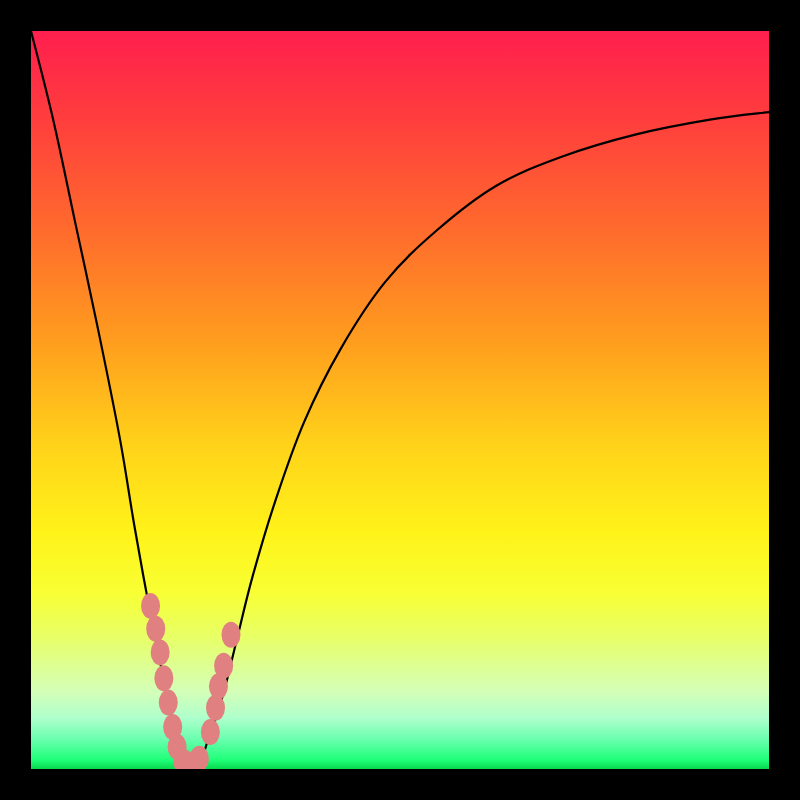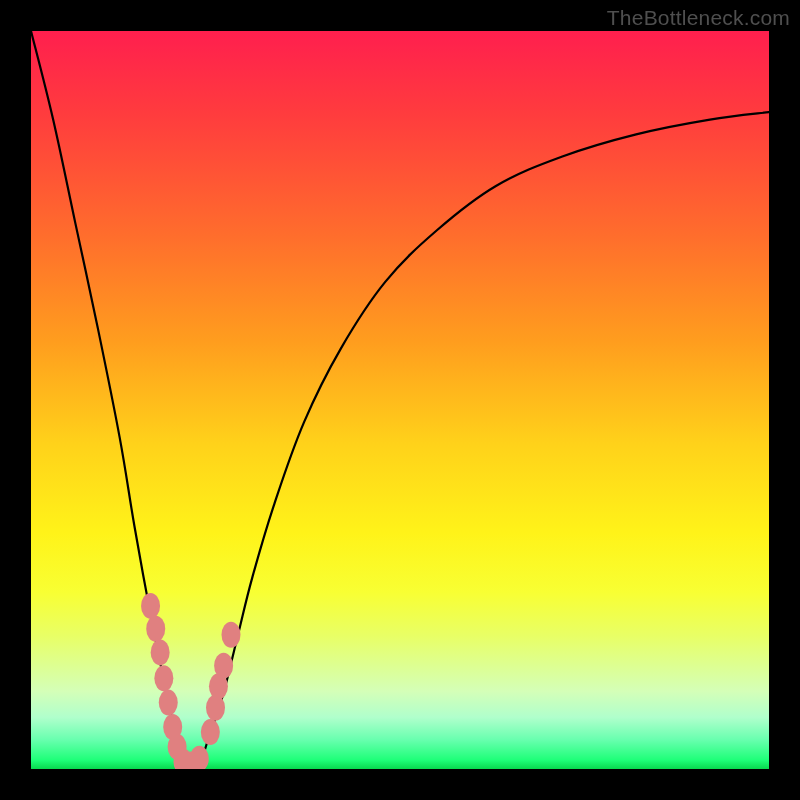--- a/index.html
+++ b/index.html
@@ -79,14 +79,13 @@
           <ellipse cx="184.5" cy="676.746" rx="9.5" ry="13" fill="#e08080" stroke="#bd5b5b" stroke-width="0"></ellipse>
           <ellipse cx="187.452" cy="655.344" rx="9.5" ry="13" fill="#e08080" stroke="#bd5b5b" stroke-width="0"></ellipse>
           <ellipse cx="192.618" cy="634.68" rx="9.5" ry="13" fill="#e08080" stroke="#bd5b5b" stroke-width="0"></ellipse>
           <ellipse cx="199.99800000000002" cy="603.684" rx="9.5" ry="13" fill="#e08080" stroke="#bd5b5b" stroke-width="0"></ellipse>
           <ellipse cx="152.02800000000002" cy="730.62" rx="9.5" ry="13" fill="#e08080" stroke="#bd5b5b" stroke-width="0"></ellipse>
           <ellipse cx="160.146" cy="733.572" rx="9.5" ry="13" fill="#e08080" stroke="#bd5b5b" stroke-width="0"></ellipse>
           <ellipse cx="168.264" cy="727.668" rx="9.5" ry="13" fill="#e08080" stroke="#bd5b5b" stroke-width="0"></ellipse>
         </g>
     </svg>
   </div>
-  <div class="watermark">TheBottleneck.com</div>
 </div>
 
 </body></html>

